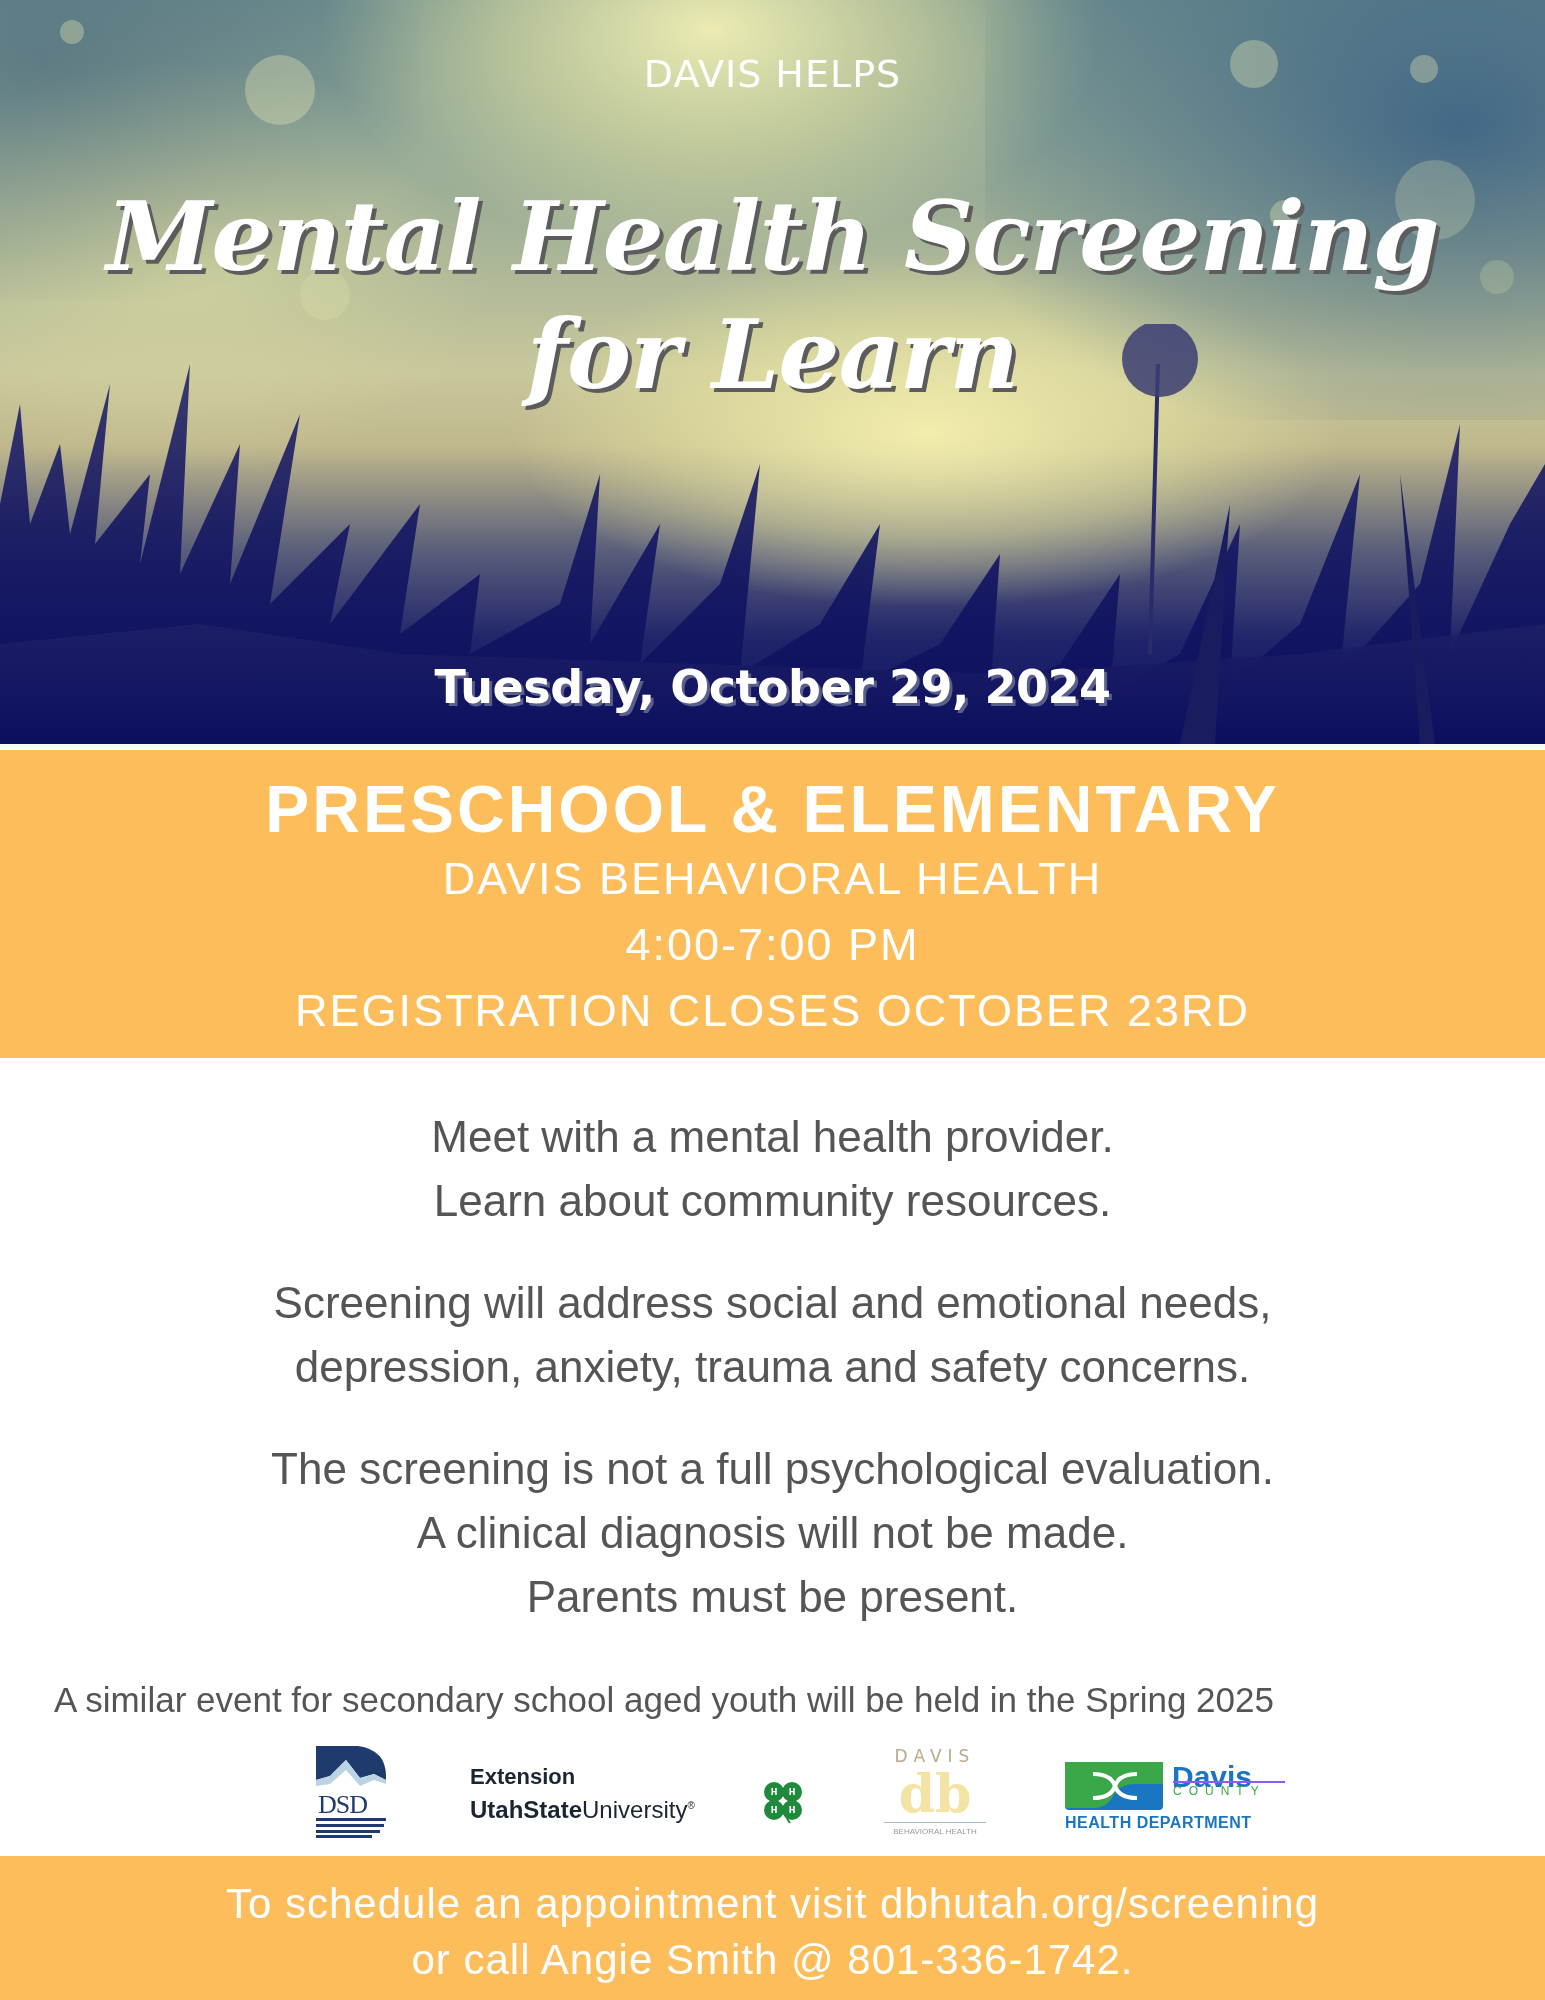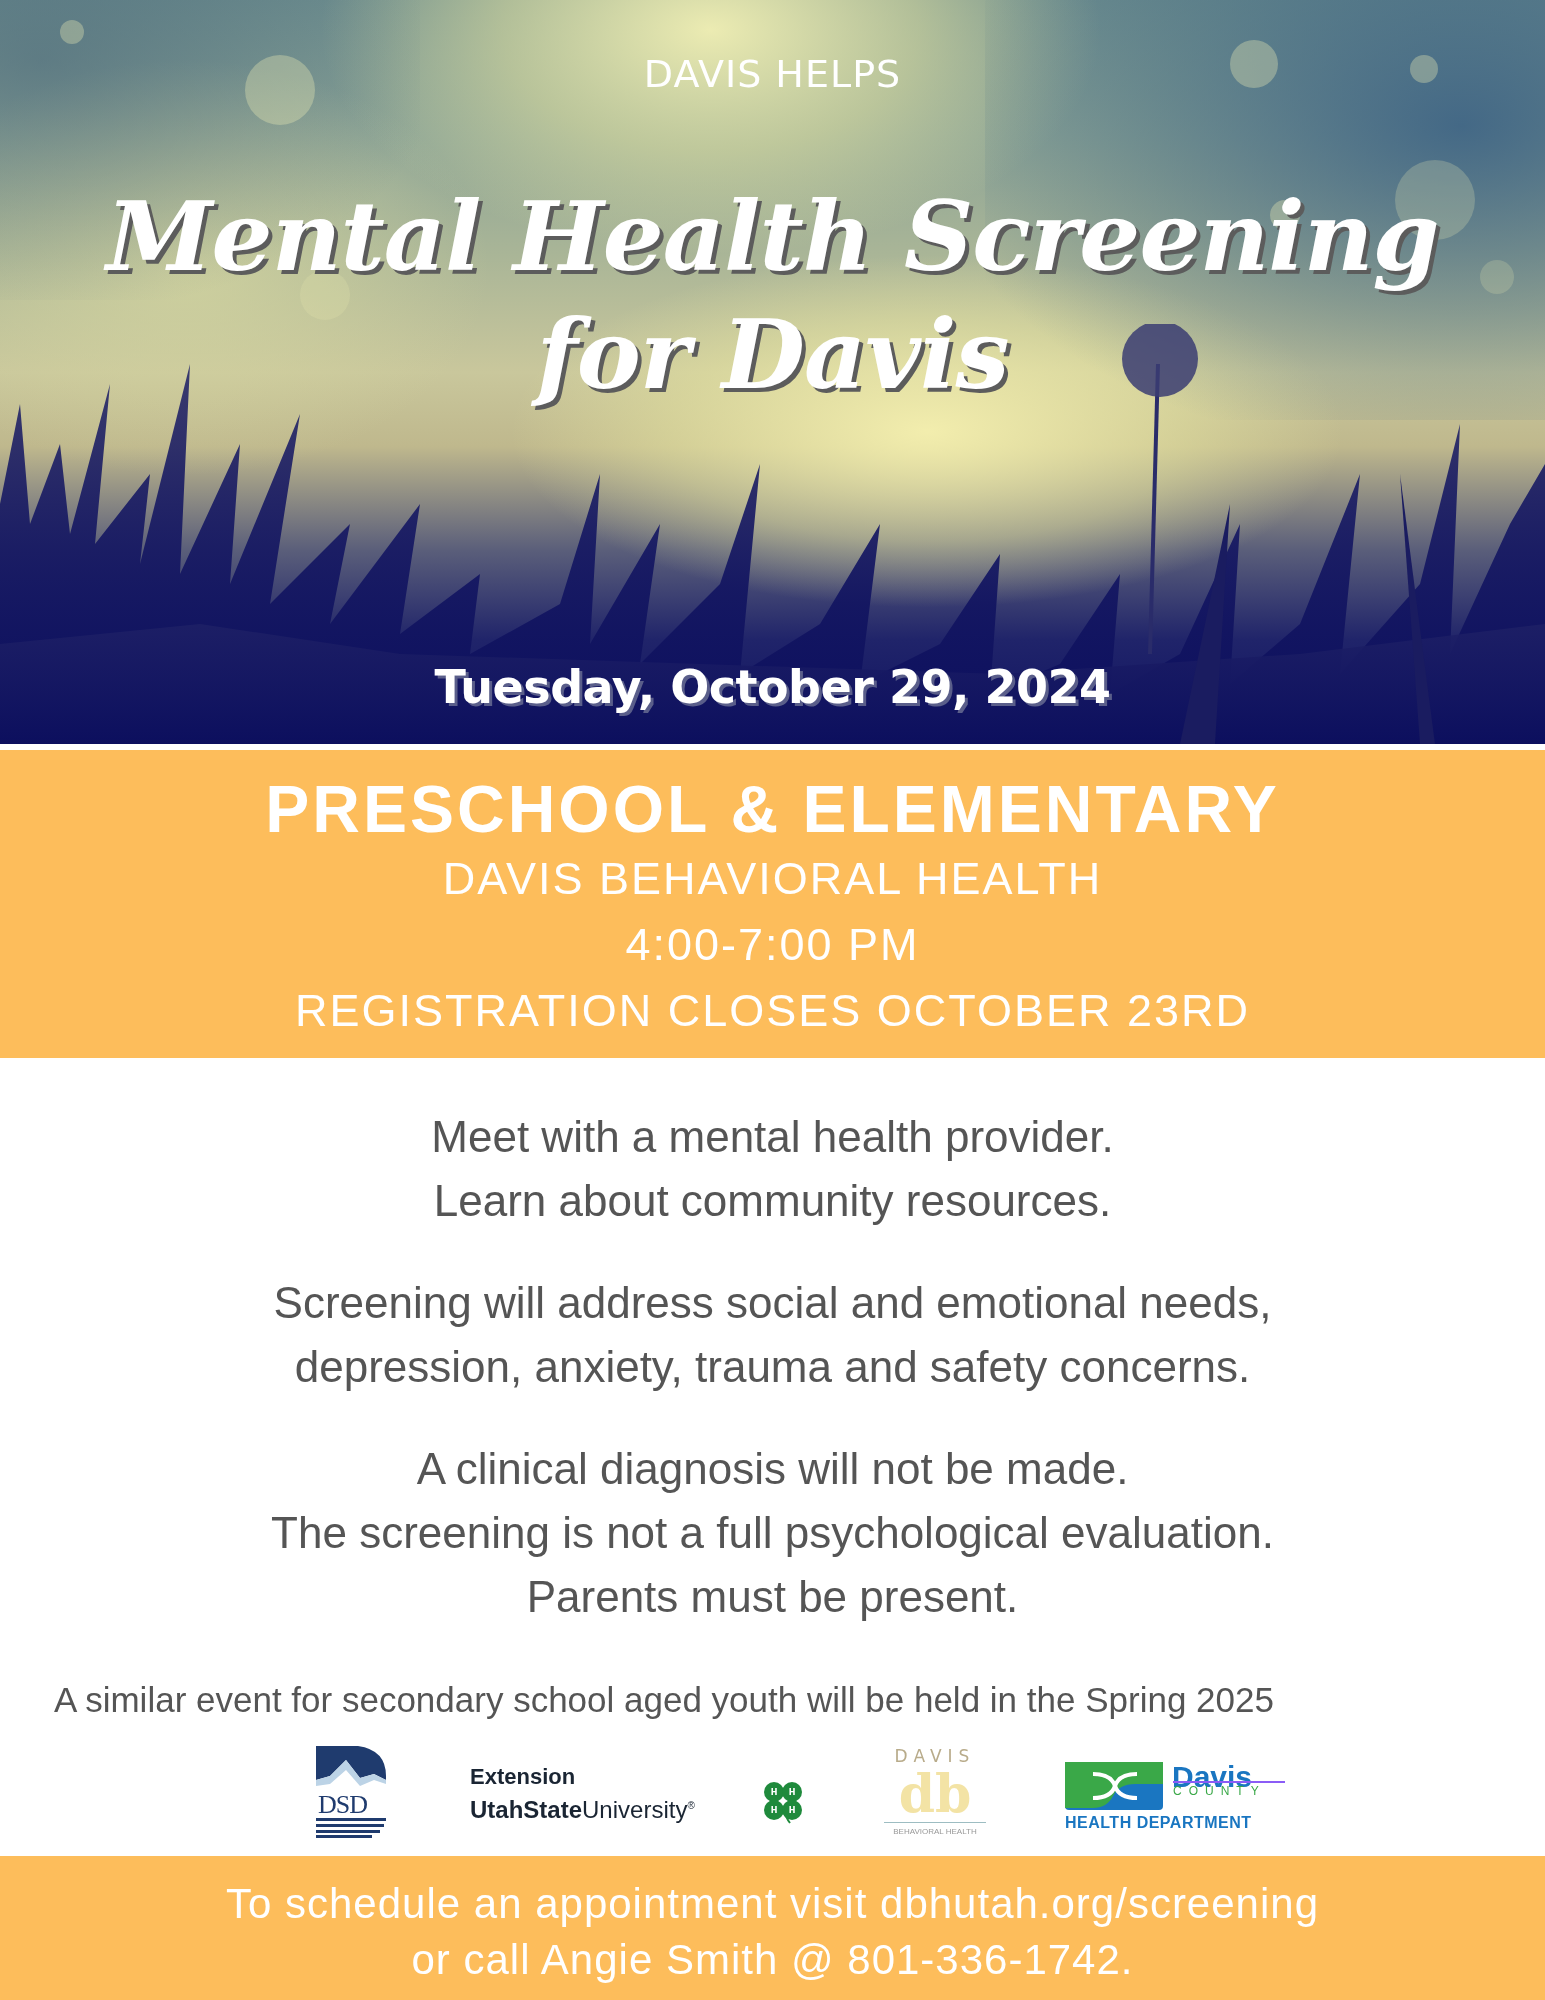--- a/index.html
+++ b/index.html
@@ -113,21 +113,21 @@
     </g>
     <line x1="1158" y1="40" x2="1150" y2="330" stroke="#2a2c6a" stroke-width="4"></line>
     <circle cx="1160" cy="35" r="38" fill="#3b3d72" opacity="0.85"></circle>
     <path d="M1180 420 L1230 180 L1215 420 Z" fill="#1a1c60"></path>
     <path d="M1420 420 L1400 150 L1435 420 Z" fill="#1a1c60"></path>
   </svg>
 
   <div class="hero-kicker">DAVIS HELPS</div>
   <div class="hero-title">
     <div>Mental Health Screening</div>
-    <div>for Davis</div>
+    <div>for Learn</div>
   </div>
   <div class="hero-date">Tuesday, October 29, 2024</div>
 </section>
 
 <section class="band band-top">
   <div class="audience">PRESCHOOL &amp; ELEMENTARY</div>
   <div class="line">DAVIS BEHAVIORAL HEALTH</div>
   <div class="line">4:00-7:00 PM</div>
   <div class="line">REGISTRATION CLOSES OCTOBER 23RD</div>
 </section>
@@ -135,22 +135,22 @@
 <section class="body-text">
   <div class="para">
     <div>Meet with a mental health provider.</div>
     <div>Learn about community resources.</div>
   </div>
   <div class="para">
     <div>Screening will address social and emotional needs,</div>
     <div>depression, anxiety, trauma and safety concerns.</div>
   </div>
   <div class="para">
+    <div>The screening is not a full psychological evaluation.</div>
     <div>A clinical diagnosis will not be made.</div>
-    <div>The screening is not a full psychological evaluation.</div>
     <div>Parents must be present.</div>
   </div>
 </section>
 
 <div class="note">A similar event for secondary school aged youth will be held in the Spring 2025</div>
 
 <section class="logos">
   <div class="logo dsd">
     <svg class="mark" viewBox="0 0 70 92">
       <path d="M0 0 L42 0 Q70 4 70 30 L70 34 L58 28 L44 32 L30 14 L14 30 L0 34 Z" fill="#1f3b6e"></path>

